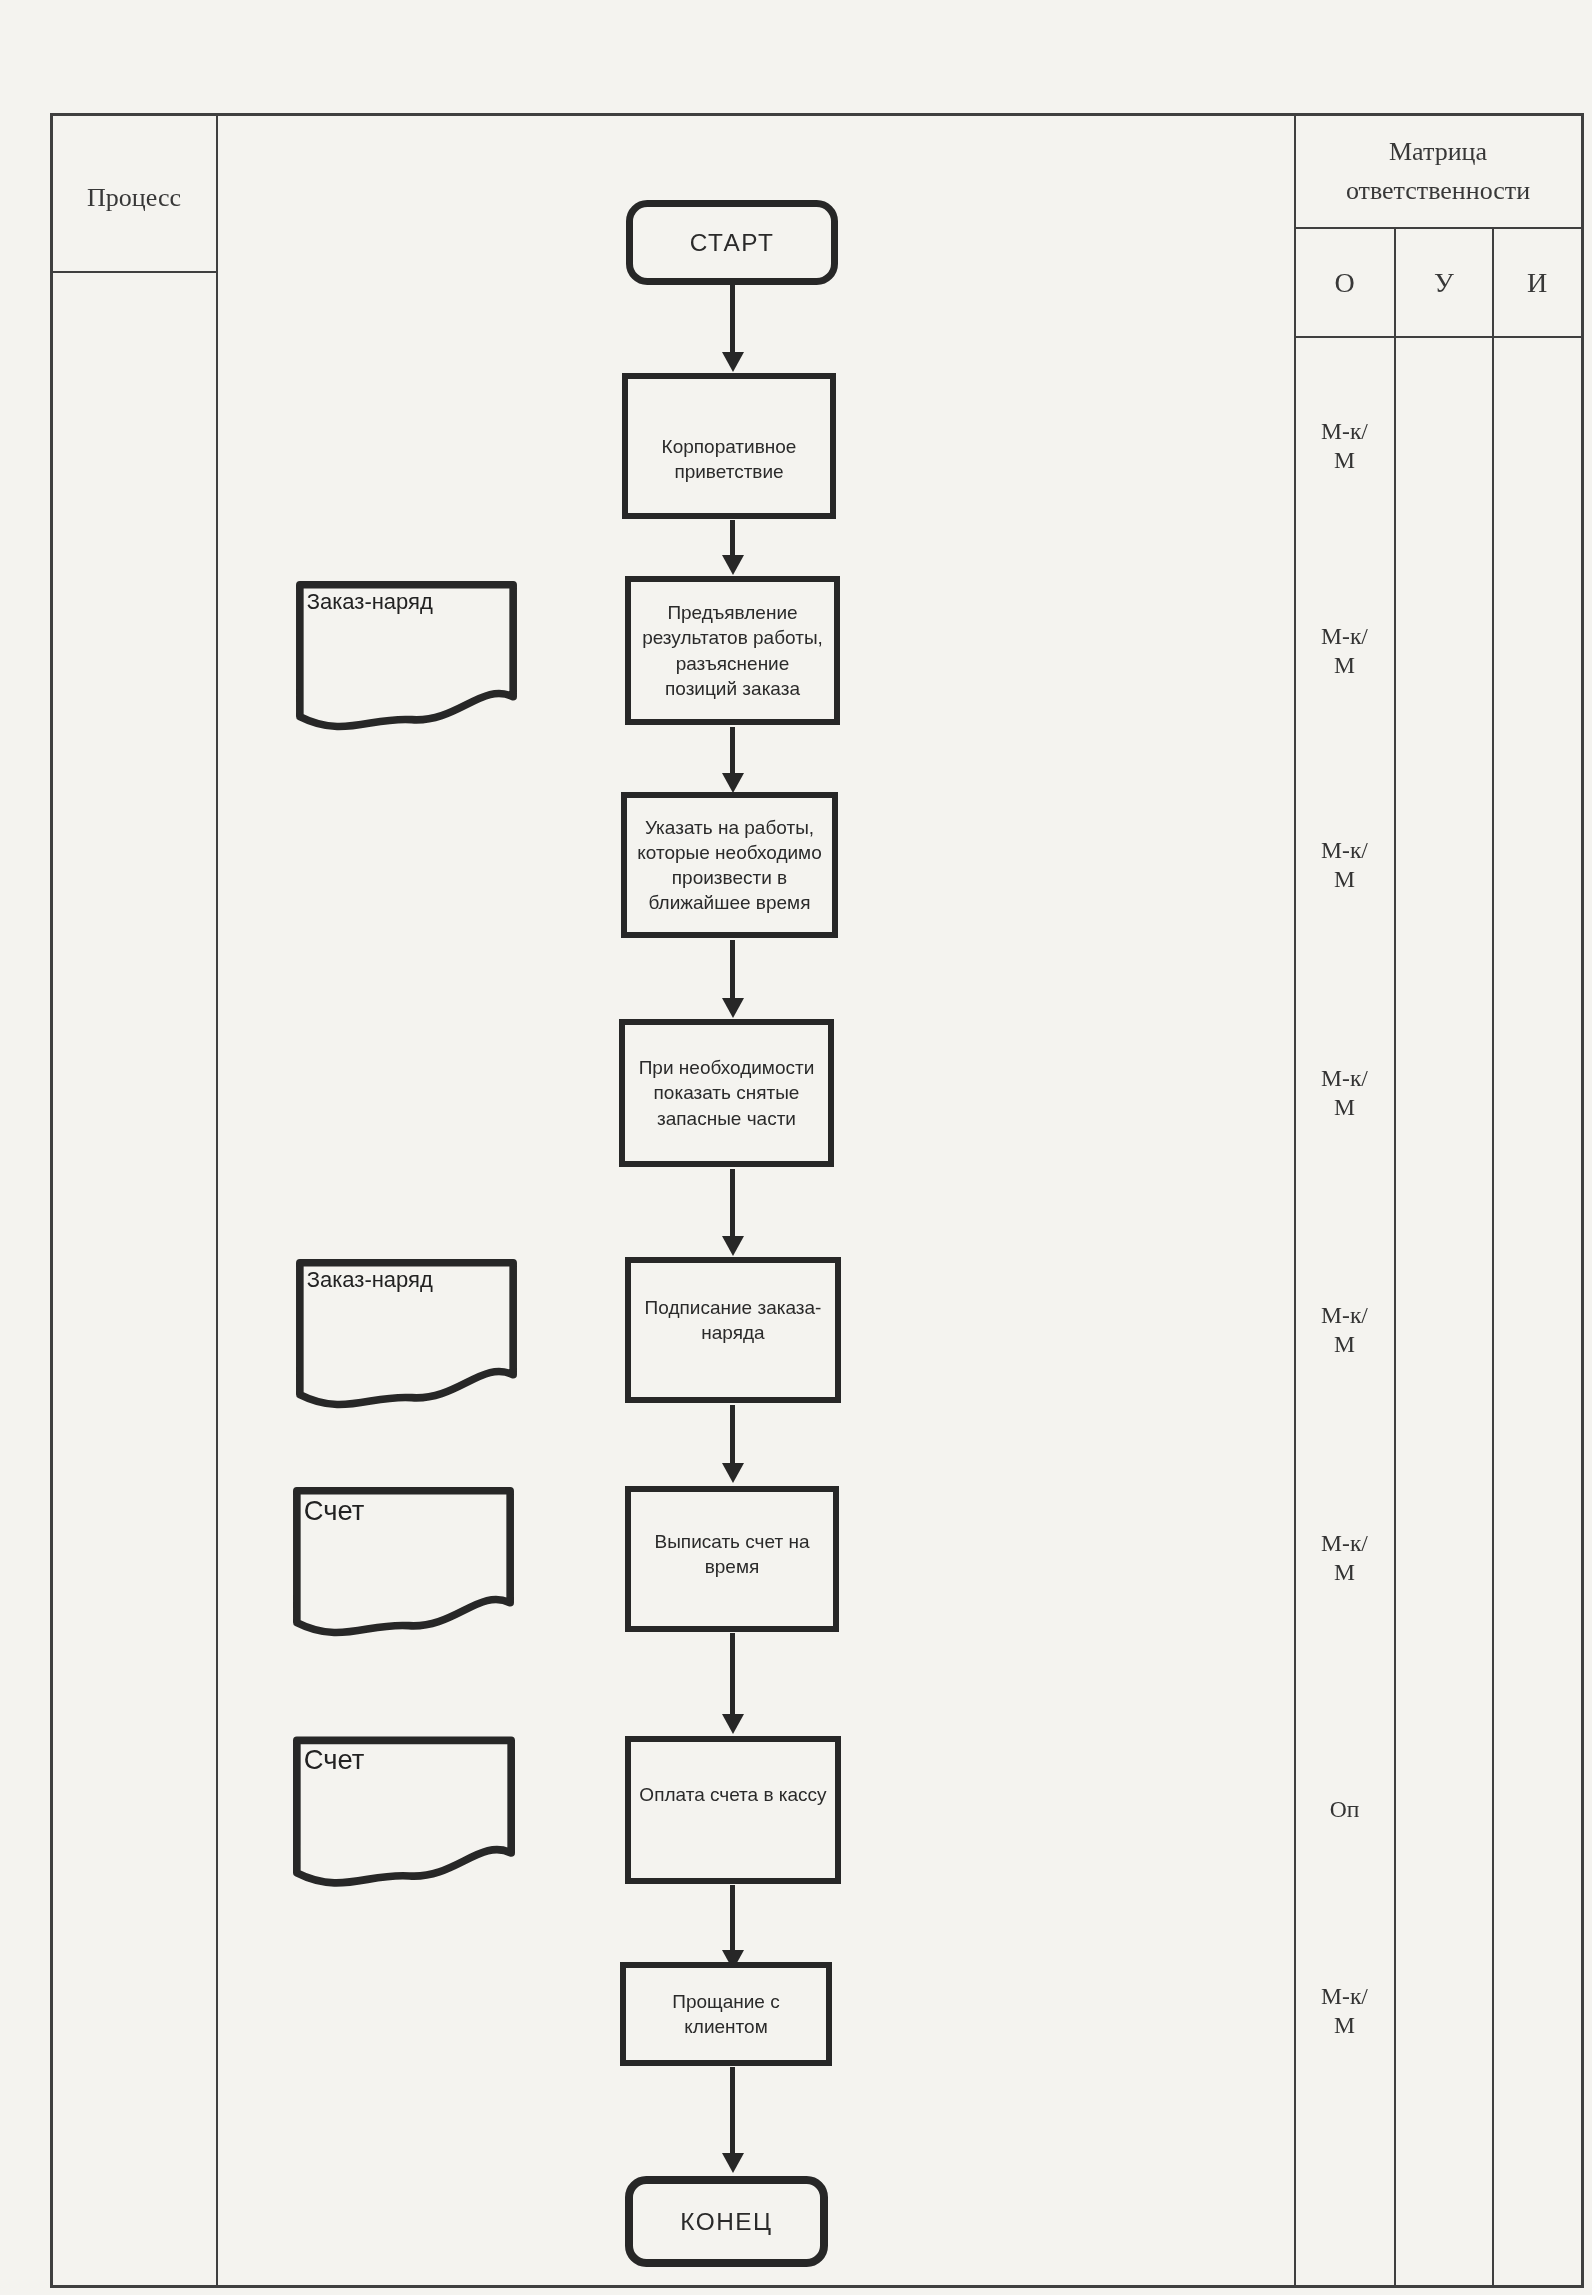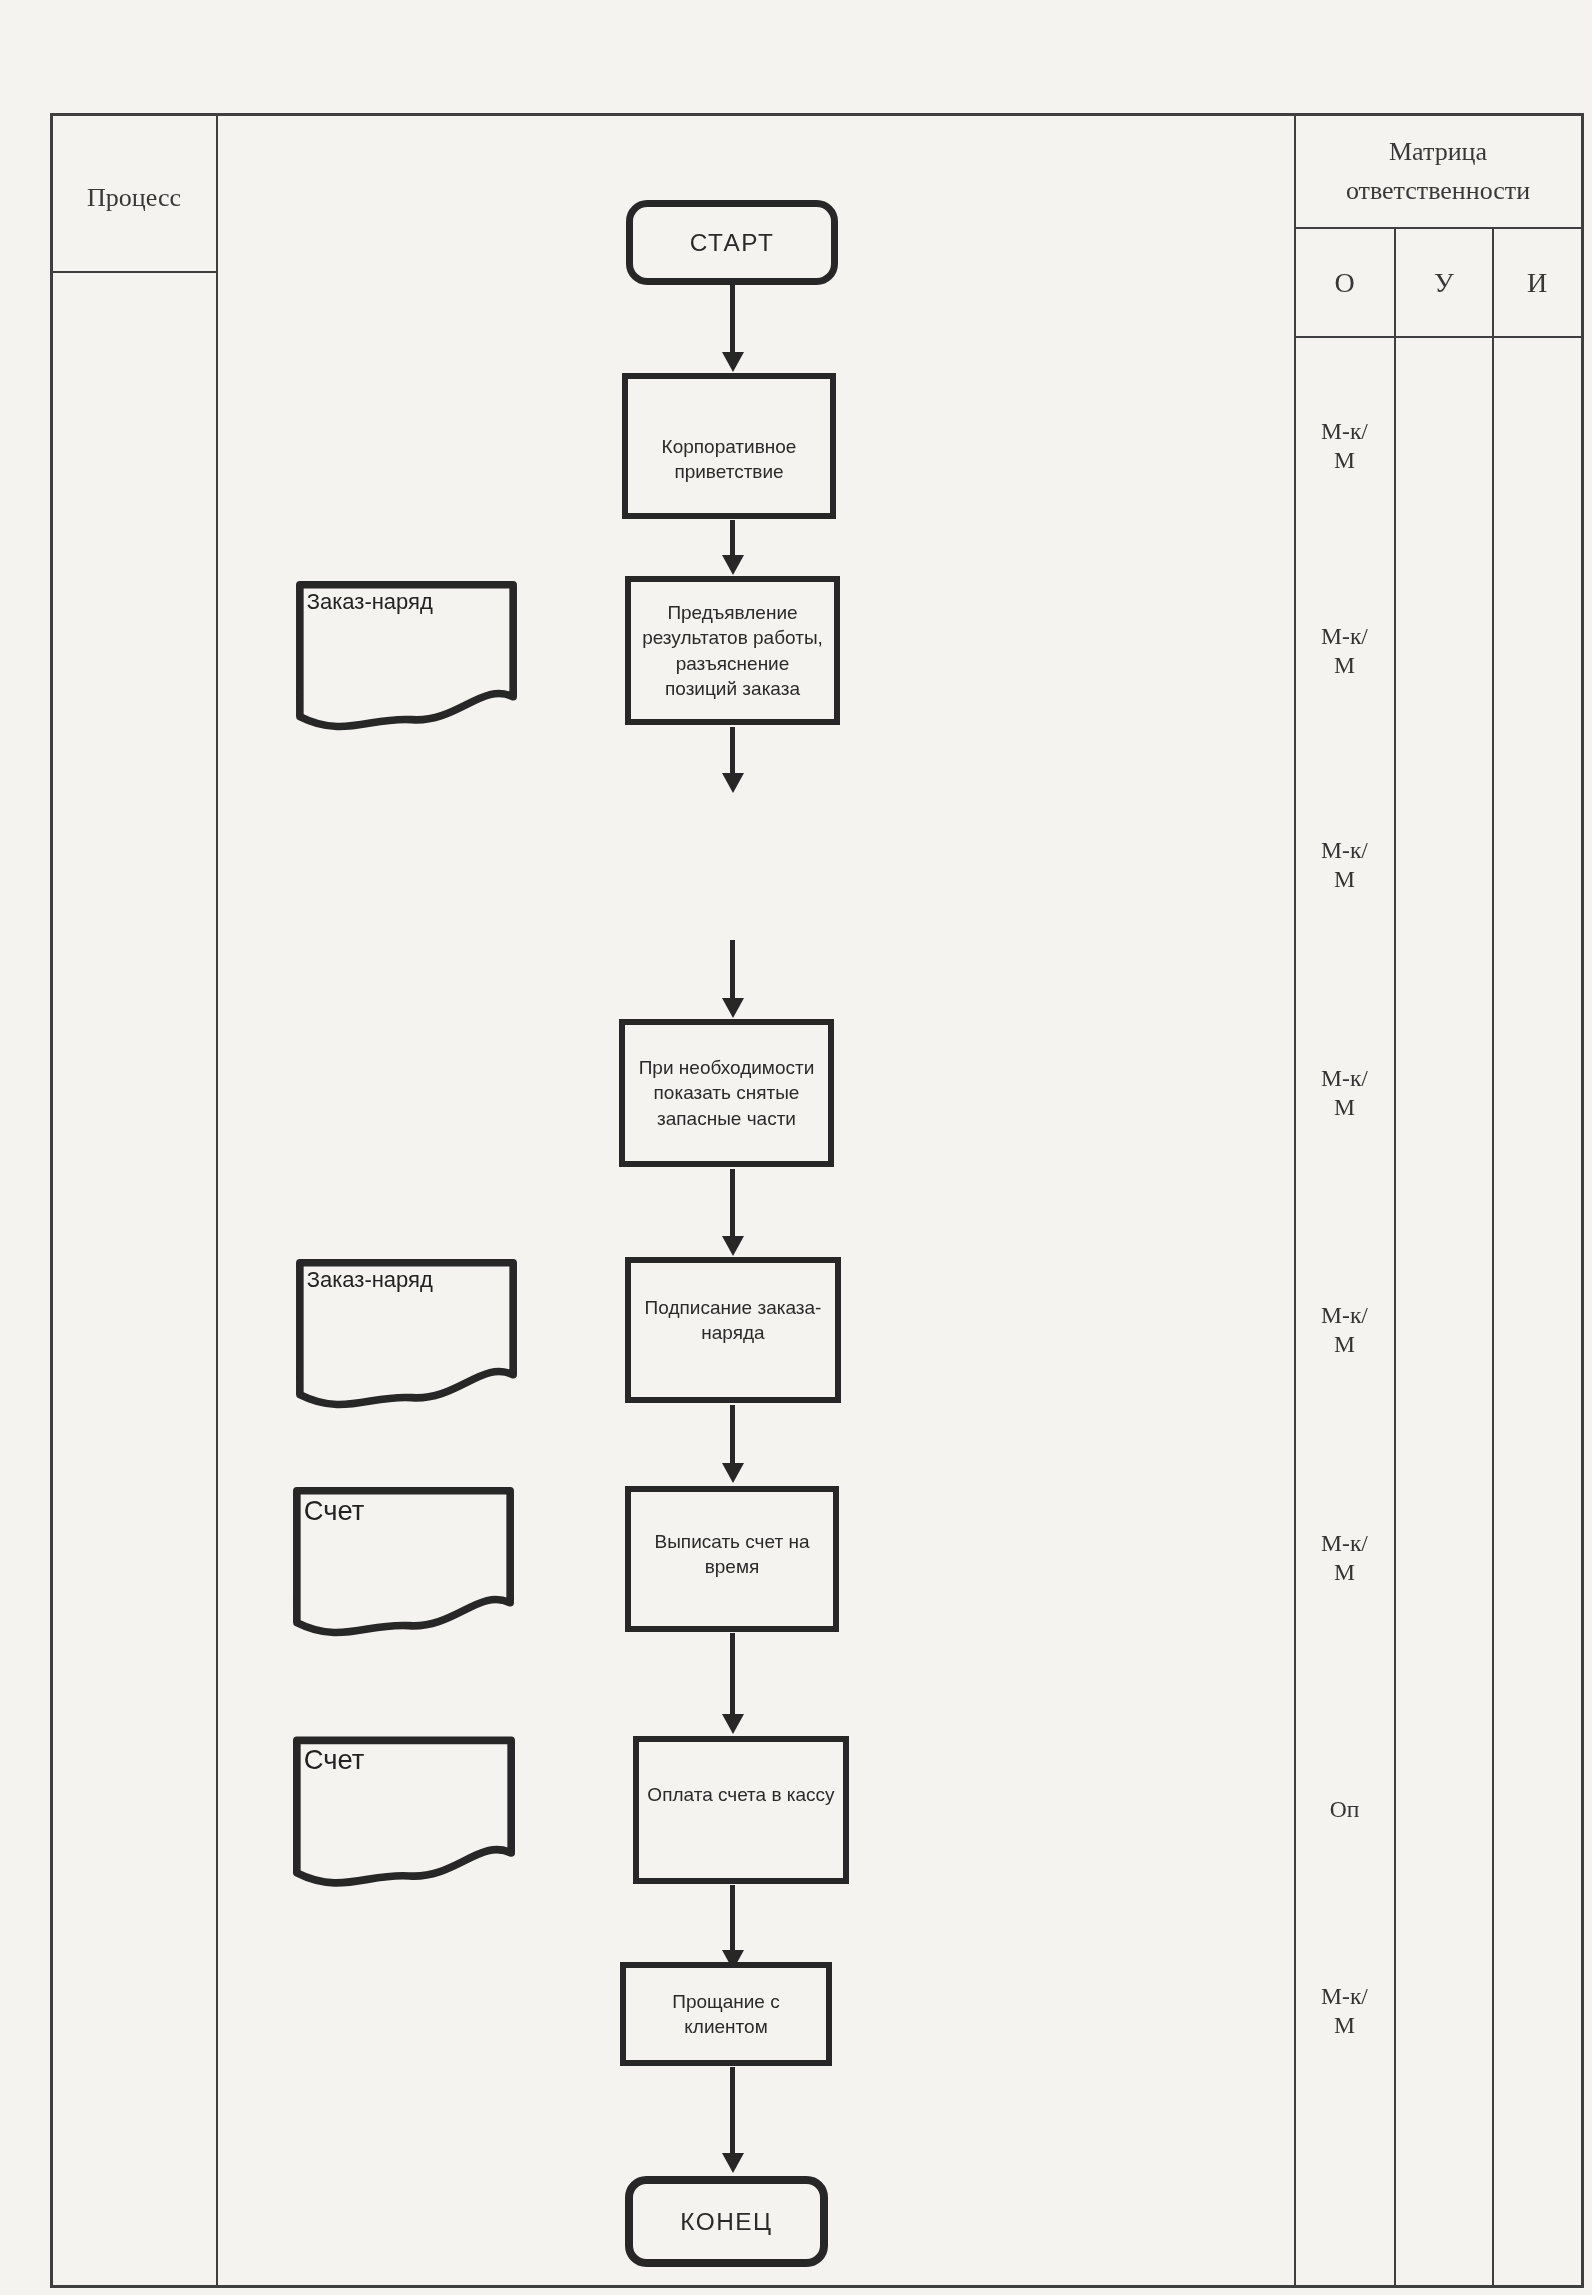--- a/index.html
+++ b/index.html
@@ -119,20 +119,21 @@
       <path d="M5,5 H285 V152 C245,132 212,186 152,182 C98,178 62,207 5,178 Z" fill="none" stroke="#272727" stroke-width="10" stroke-linejoin="round"></path>
     </svg>
     <div class="doc-label">Заказ-наряд</div>
   </div>
   <div class="step-box" style="left:625px;top:576px;width:215px;height:149px;">Предъявление результатов работы, разъяснение позиций заказа</div>
   <div class="arrow" style="top:727px;height:66px;">
       <div class="stem"></div>
       <div class="head"></div>
     </div>
 
+  <div class="step-box" style="left:621px;top:792px;width:217px;height:146px;">Указать на работы, которые необходимо произвести в ближайшее время</div>
   <div class="arrow" style="top:940px;height:78px;">
       <div class="stem"></div>
       <div class="head"></div>
     </div>
 
   <div class="step-box" style="left:619px;top:1019px;width:215px;height:148px;">При необходимости показать снятые запасные части</div>
   <div class="arrow" style="top:1169px;height:87px;">
       <div class="stem"></div>
       <div class="head"></div>
     </div>
@@ -160,21 +161,21 @@
       <div class="stem"></div>
       <div class="head"></div>
     </div>
 
   <div class="doc-shape" style="left:293px;top:1736px;">
     <svg width="222" height="162" viewBox="0 0 290 210">
       <path d="M5,5 H285 V152 C245,132 212,186 152,182 C98,178 62,207 5,178 Z" fill="none" stroke="#272727" stroke-width="10" stroke-linejoin="round"></path>
     </svg>
     <div class="doc-label big">Счет</div>
   </div>
-  <div class="step-box text-top" style="left:625px;top:1736px;width:216px;height:148px;padding-top:40px;margin-left:8px;">Оплата счета в кассу</div>
+  <div class="step-box text-top" style="left:625px;top:1736px;width:216px;height:148px;padding-top:40px;">Оплата счета в кассу</div>
   <div class="arrow" style="top:1885px;height:85px;">
       <div class="stem"></div>
       <div class="head"></div>
     </div>
 
   <div class="step-box" style="left:620px;top:1962px;width:212px;height:104px;">Прощание с клиентом</div>
   <div class="arrow" style="top:2067px;height:106px;">
       <div class="stem"></div>
       <div class="head"></div>
     </div>

